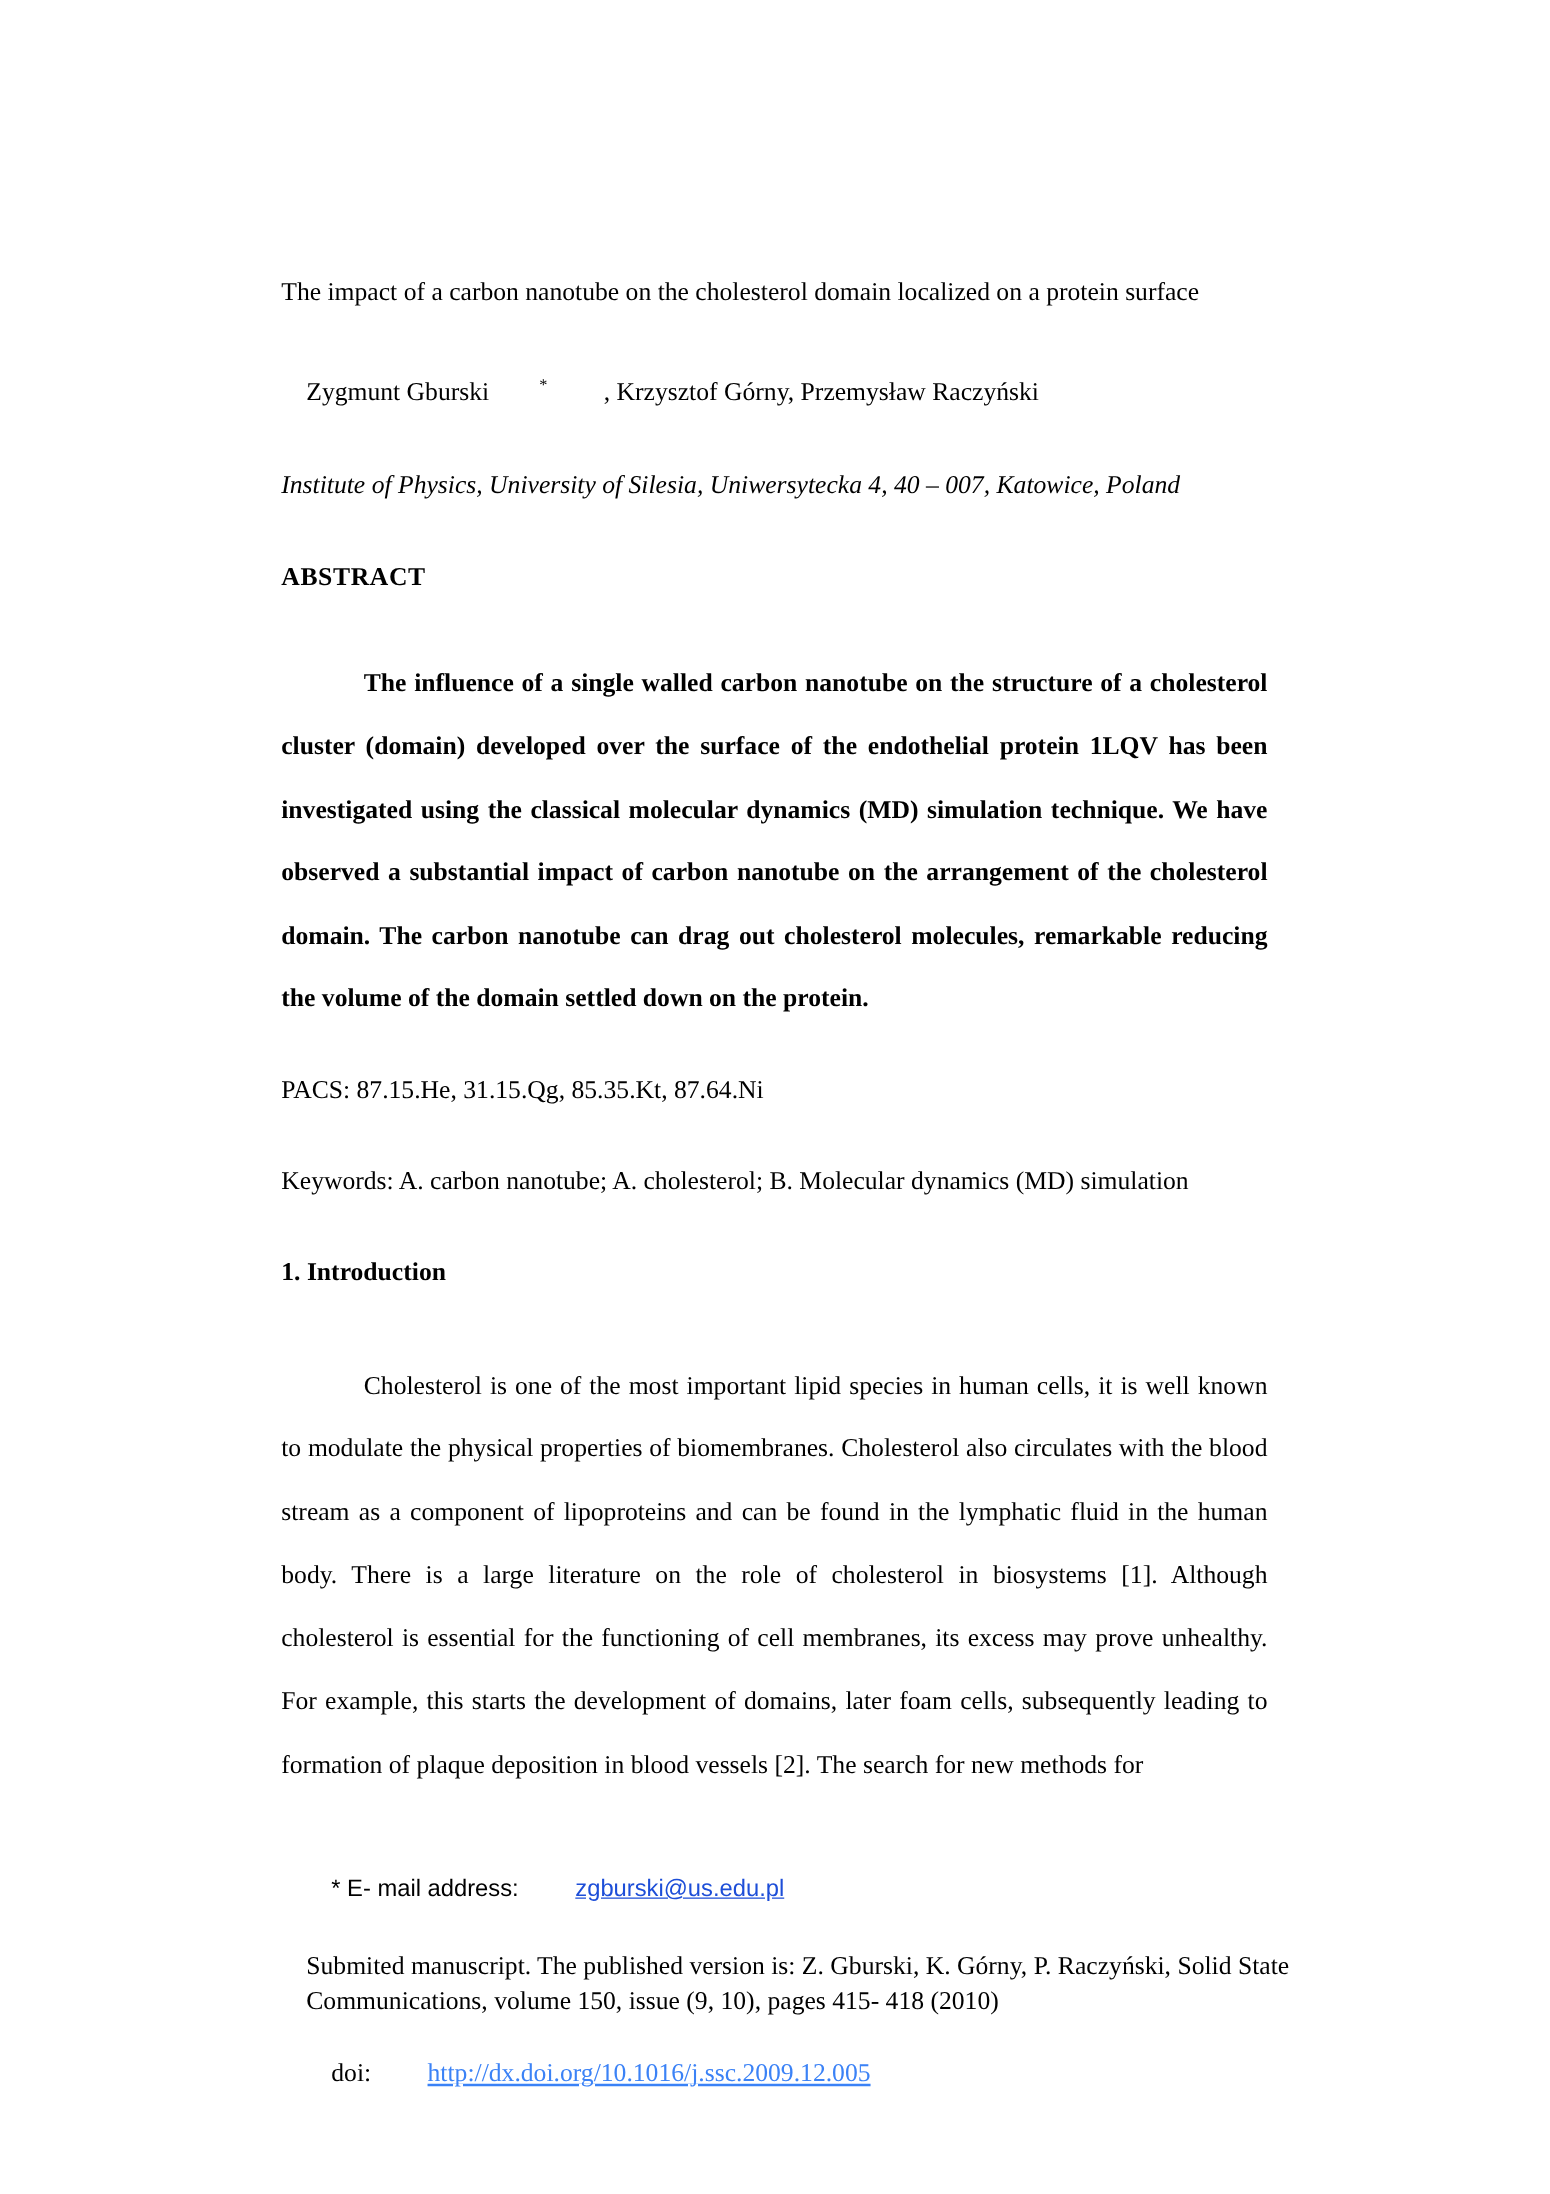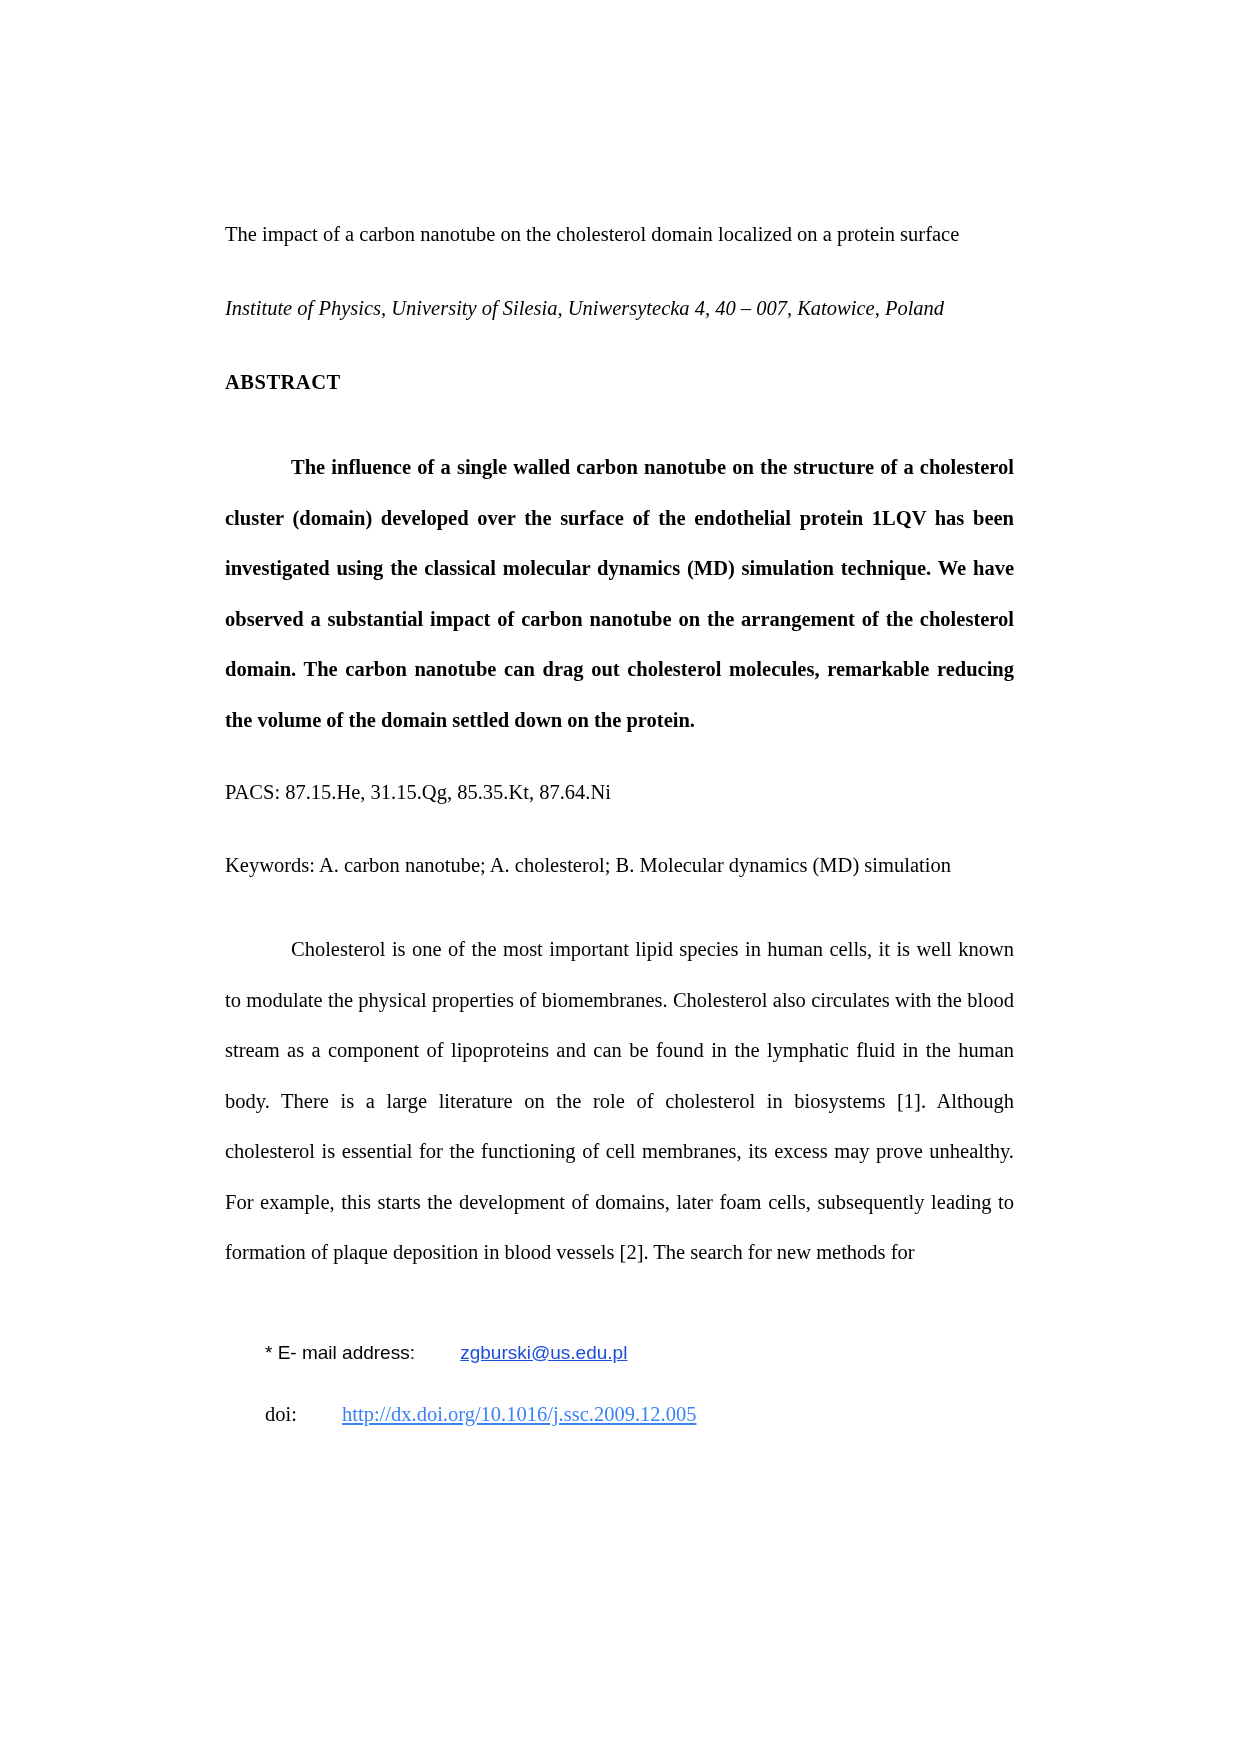--- a/index.html
+++ b/index.html
@@ -86,40 +86,45 @@
   }
 </style>
 </head>
 <body>
 
 <div class="page">
   <div class="content">
 
     <div class="head-line title">The impact of a carbon nanotube on the cholesterol domain localized on a protein surface</div>
 
+    <div class="head-line authors">
+      <span>Zygmunt Gburski</span><span class="fn-mark">*</span><span> , Krzysztof Górny, Przemysław Raczyński</span>
+    </div>
 
     <div class="head-line affiliation">Institute of Physics, University of Silesia, Uniwersytecka 4, 40 – 007, Katowice, Poland</div>
 
     <div class="head-line abstract-heading">ABSTRACT</div>
 
     <div class="para abstract">The influence of a single walled carbon nanotube on the structure of a cholesterol cluster (domain) developed over the surface of the endothelial protein 1LQV has been investigated using the classical molecular dynamics (MD) simulation technique. We have observed a substantial impact of carbon nanotube on the arrangement of the cholesterol domain. The carbon nanotube can drag out cholesterol molecules, remarkable reducing the volume of the domain settled down on the protein.</div>
 
     <div class="meta-line">PACS: 87.15.He, 31.15.Qg, 85.35.Kt, 87.64.Ni</div>
 
     <div class="meta-line">Keywords: A. carbon nanotube; A. cholesterol; B. Molecular dynamics (MD) simulation</div>
 
+    <div class="section-heading">1. Introduction</div>
 
     <div class="para intro">Cholesterol is one of the most important lipid species in human cells, it is well known to modulate the physical properties of biomembranes. Cholesterol also circulates with the blood stream as a component of  lipoproteins and can be found in the lymphatic fluid in  the human body. There is a large literature on the role of cholesterol in biosystems [1]. Although cholesterol is essential for the functioning of cell membranes, its excess may prove unhealthy. For example, this starts the development of domains, later foam cells, subsequently leading to formation of plaque deposition in blood vessels [2]. The search for new methods for</div>
 
     <div class="footnote-area">
       <div class="footnote-line">
         <span>*  E- mail address:</span>
         <a class="email-link">zgburski@us.edu.pl</a>
       </div>
 
+      <div class="submitted-note">Submited manuscript. The published version is: Z. Gburski, K. Górny, P. Raczyński, Solid State Communications, volume 150, issue (9, 10), pages 415- 418 (2010)</div>
 
       <div class="doi-line">
         <span>doi:</span>
         <a class="doi-link">http://dx.doi.org/10.1016/j.ssc.2009.12.005</a>
       </div>
     </div>
 
   </div>
 </div>
 

